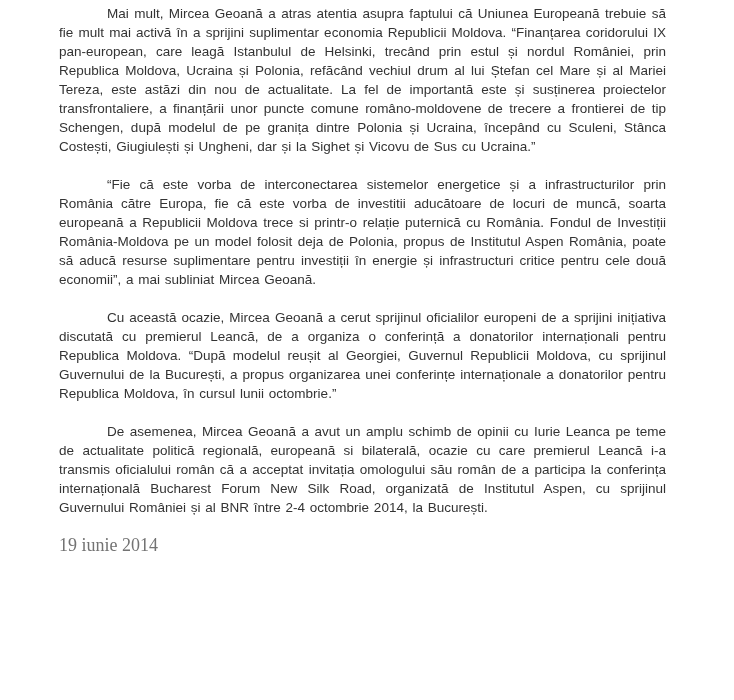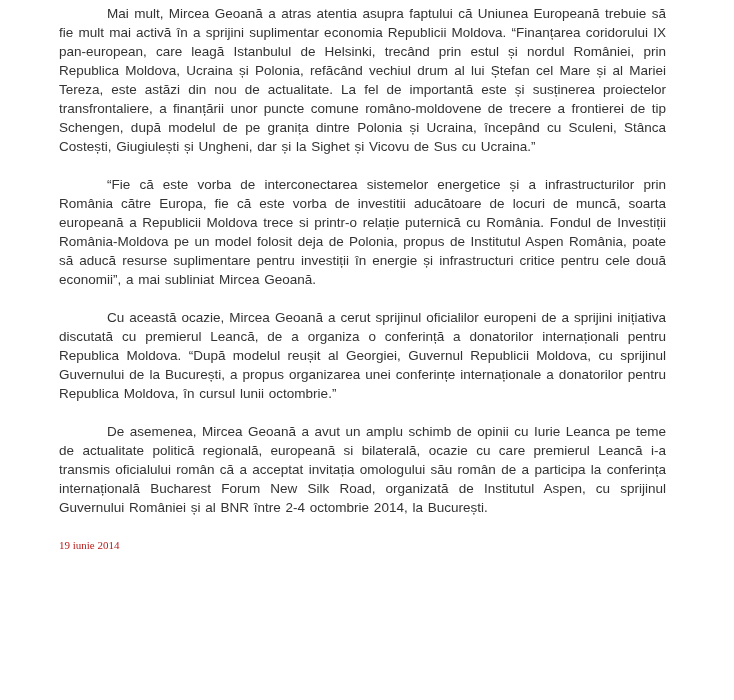--- a/index.html
+++ b/index.html
@@ -35,22 +35,22 @@
     margin: 0 0 19px 0;
     text-align: justify;
     text-indent: 48px;
     word-spacing: 1px;
   }
   .doc p.date-line {
     margin: 19px 0 0 0;
     text-align: left;
     text-indent: 0;
     font-family: "Liberation Serif", serif;
-    font-size: 11px;
-    color: #b91c1c;
+    font-size: 18px;
+    color: #737373;
   }
 </style>
 </head>
 <body>
 
 <div class="page">
   <div class="doc">
     <p class="body-par">Mai mult, Mircea Geoană a atras atentia asupra faptului că Uniunea Europeană trebuie să fie mult mai activă în a sprijini suplimentar economia Republicii Moldova. “Finanțarea coridorului IX pan-european, care leagă Istanbulul de Helsinki, trecând prin estul și nordul României, prin Republica Moldova, Ucraina și Polonia, refăcând vechiul drum al lui Ștefan cel Mare și al Mariei Tereza, este astăzi din nou de actualitate. La fel de importantă este și susținerea proiectelor transfrontaliere, a finanțării unor puncte comune româno-moldovene de trecere a frontierei de tip Schengen, după modelul de pe granița dintre Polonia și Ucraina, începând cu Sculeni, Stânca Costești, Giugiulești și Ungheni, dar și la Sighet și Vicovu de Sus cu Ucraina.”</p>
     <p class="body-par">“Fie că este vorba de interconectarea sistemelor energetice și a infrastructurilor prin România către Europa, fie că este vorba de investitii aducătoare de locuri de muncă, soarta europeană a Republicii Moldova trece si printr-o relație puternică cu România. Fondul de Investiții România-Moldova pe un model folosit deja de Polonia, propus de Institutul Aspen România, poate să aducă resurse suplimentare pentru investiții în energie și infrastructuri critice pentru cele două economii”, a mai subliniat Mircea Geoană.</p>
     <p class="body-par">Cu această ocazie, Mircea Geoană a cerut sprijinul oficialilor europeni de a sprijini inițiativa discutată cu premierul Leancă, de a organiza o conferință a donatorilor internaționali pentru Republica Moldova. “După modelul reușit al Georgiei, Guvernul Republicii Moldova, cu sprijinul Guvernului de la București, a propus organizarea unei conferințe internaționale a donatorilor pentru Republica Moldova, în cursul lunii octombrie.”</p>

